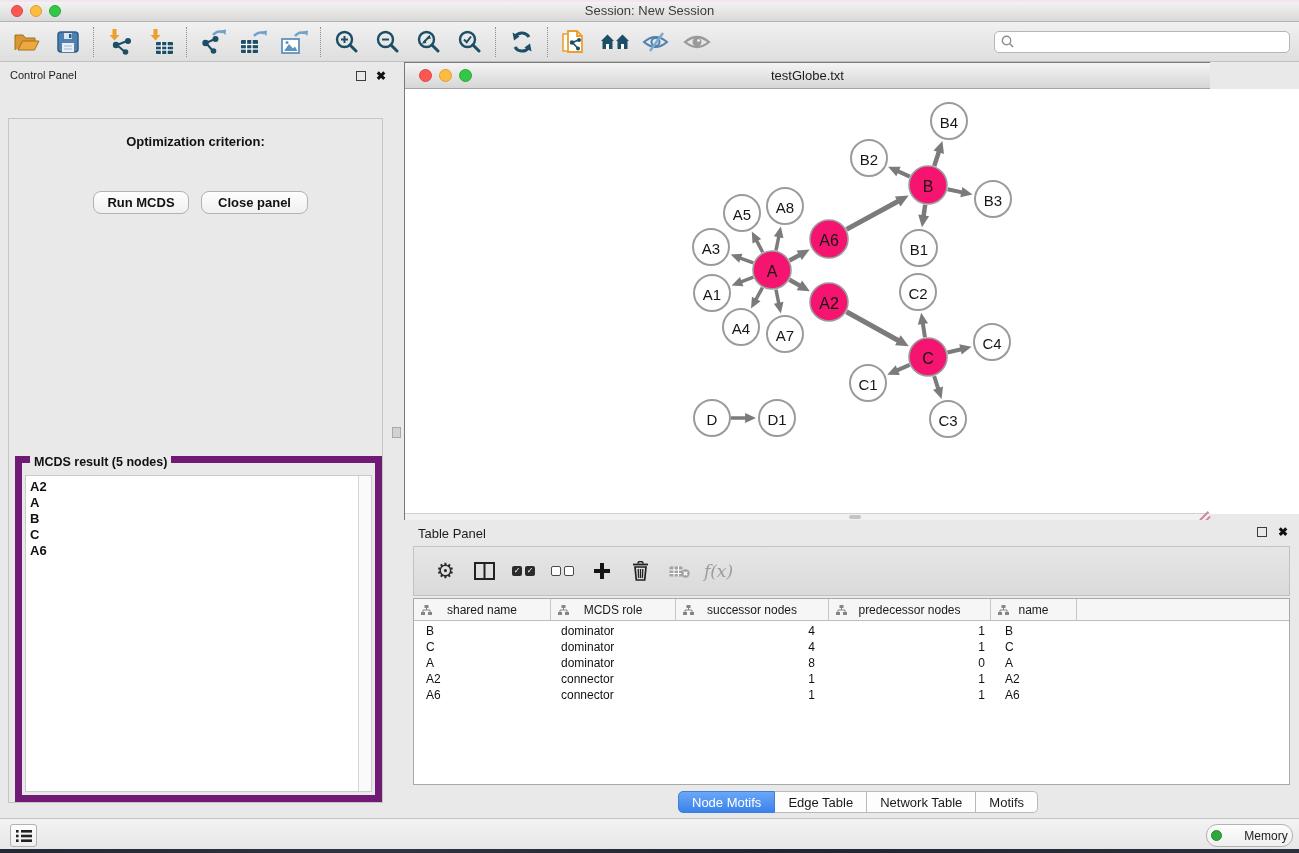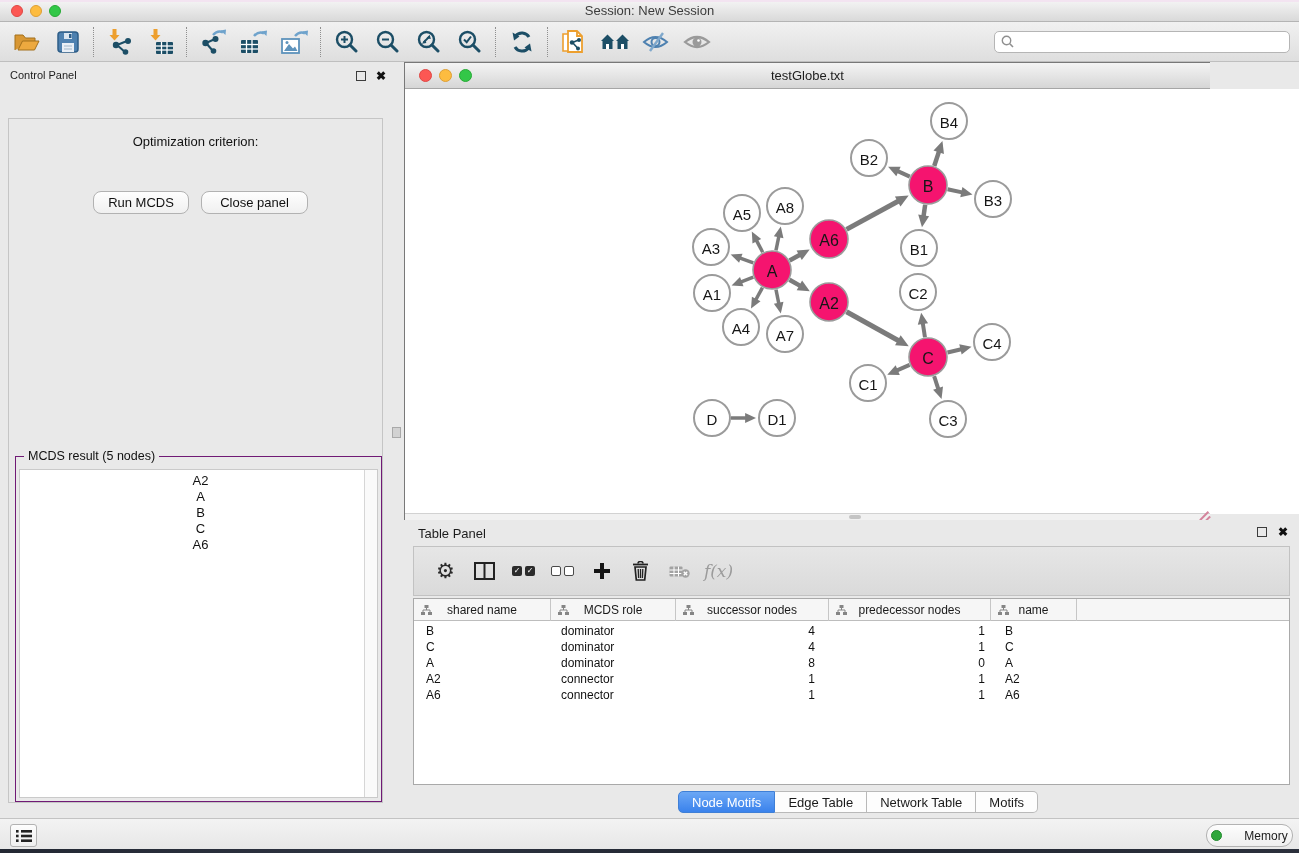--- a/index.html
+++ b/index.html
@@ -33,34 +33,34 @@
   .float-icon { position:absolute; width:10px; height:10px; border:1.5px solid #3c3c3c; top:9px; }
   .close-icon { position:absolute; top:7px; font-size:12px; font-weight:bold; color:#111; }
   #cp-float { left:356px; } #cp-close { left:376px; }
   .seg-tabs { position:absolute; display:flex; }
   .seg-tab { height:22px; line-height:22px; background:#fdfdfd; border:1px solid #b9b9b9; border-left:none;
     font-size:13px; color:#1a1a1a; text-align:center; padding:0 13px; }
   .seg-tab.first { border-left:1px solid #b9b9b9; border-radius:5px 0 0 5px; }
   .seg-tab.last { border-radius:0 5px 5px 0; }
   .seg-tab.selected { background:linear-gradient(#6ba7f5,#3a82ec); color:#fff; border-color:#3f7fd6; }
   #cp-tabs { left:74px; top:34px; }
-  #cp-box { position:absolute; left:8px; top:56px; width:375px; height:685px; border:1px solid #c5c5c5; background:#e9e9e9; }
+  #cp-box { position:absolute; left:8px; top:56px; width:375px; height:685px; border:1px solid #c5c5c5; background:#e9e9e9;font-weight:bold; }
   #opt-label { position:absolute; left:0; top:15px; width:100%; text-align:center; font-size:13px; color:#111; }
   #criterion-select { position:absolute; left:34px; top:39px; width:314px; height:23px; background:#fff;
     border:1px solid #b2b2b2; border-radius:3px; display:flex; align-items:center; }
   #criterion-value { flex:1; font-size:13px; color:#111; padding-left:8px; white-space:nowrap; overflow:hidden; }
   #criterion-stepper { width:19px; height:19px; margin-right:1px; border-radius:3px;
     background:linear-gradient(#83b5f8,#3b82ec); display:flex; flex-direction:column; align-items:center; justify-content:center; gap:2px; }
   .chev-up { width:0; height:0; border-left:4px solid transparent; border-right:4px solid transparent; border-bottom:5px solid #fff; }
   .chev-down { width:0; height:0; border-left:4px solid transparent; border-right:4px solid transparent; border-top:5px solid #fff; }
   .cp-btn { position:absolute; top:72px; height:23px; background:linear-gradient(#fefefe,#f0f0f0);
     border:1px solid #b2b2b2; border-radius:8px; font-size:13px; color:#111; text-align:center; line-height:21px; }
   #run-mcds { left:84px; width:96px; }
   #close-panel { left:192px; width:107px; }
-  #result-box { position:absolute; left:6px; top:337px; width:367px; height:346px; border:1px solid #701a75;text-align:center; }
+  #result-box { position:absolute; left:6px; top:337px; width:367px; height:346px; border:7px solid #701a75; }
   #result-title { position:absolute; left:8px; top:-8px; background:#e9e9e9; padding:0 4px; font-size:12.5px; color:#111; }
   #result-list { position:absolute; left:3px; right:3px; top:12px; bottom:3px; background:#fff; border:1px solid #cacaca; overflow:hidden; }
   #result-scroll { position:absolute; top:0; right:0; bottom:0; width:13px; background:#fafafa; border-left:1px solid #d6d6d6; }
   .result-item { font-size:13px; color:#111; line-height:16px; padding-left:4px; }
   #result-items { padding-top:3px; }
 
   
   #divider { left:390px; top:62px; width:14px; height:756px; background:#e9e9e9; }
   #divider-thumb { position:absolute; left:2px; top:365px; width:9px; height:11px; background:#d2d2d2; border:1px solid #a9a9a9; }
 

